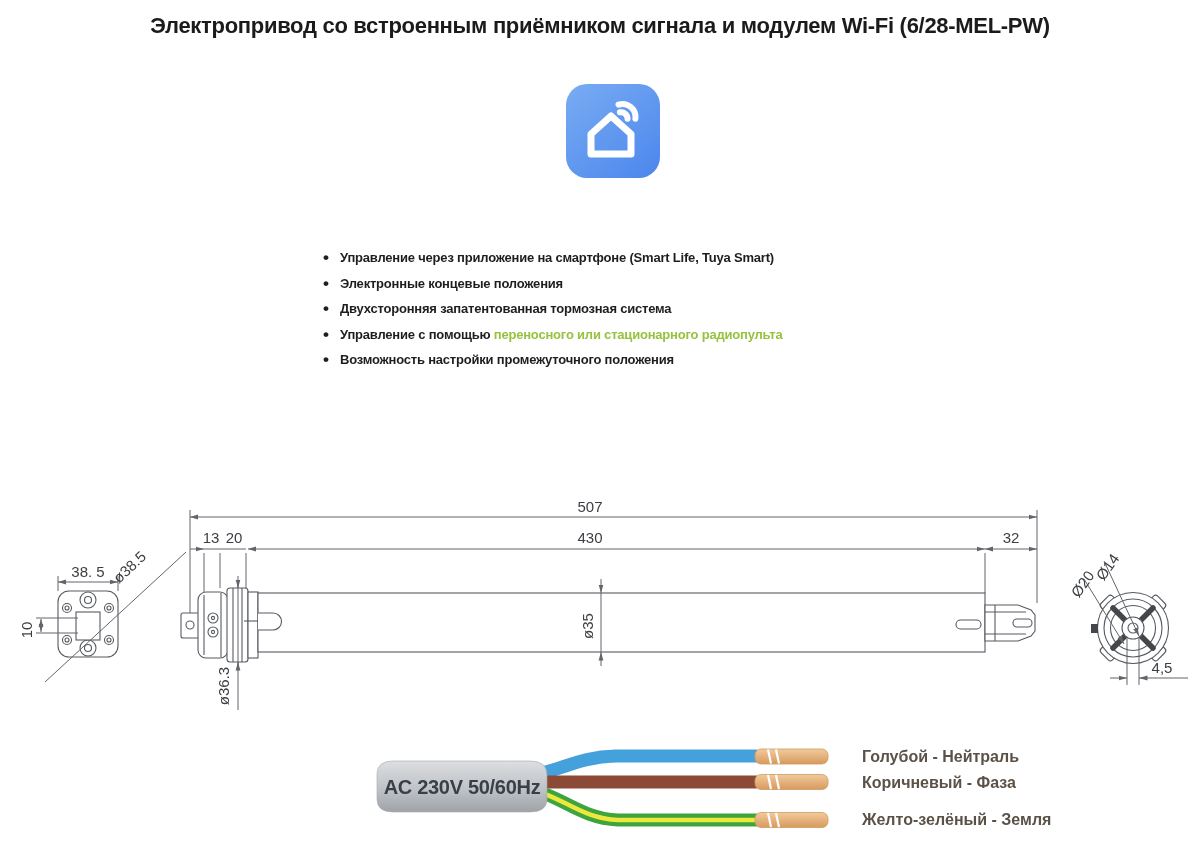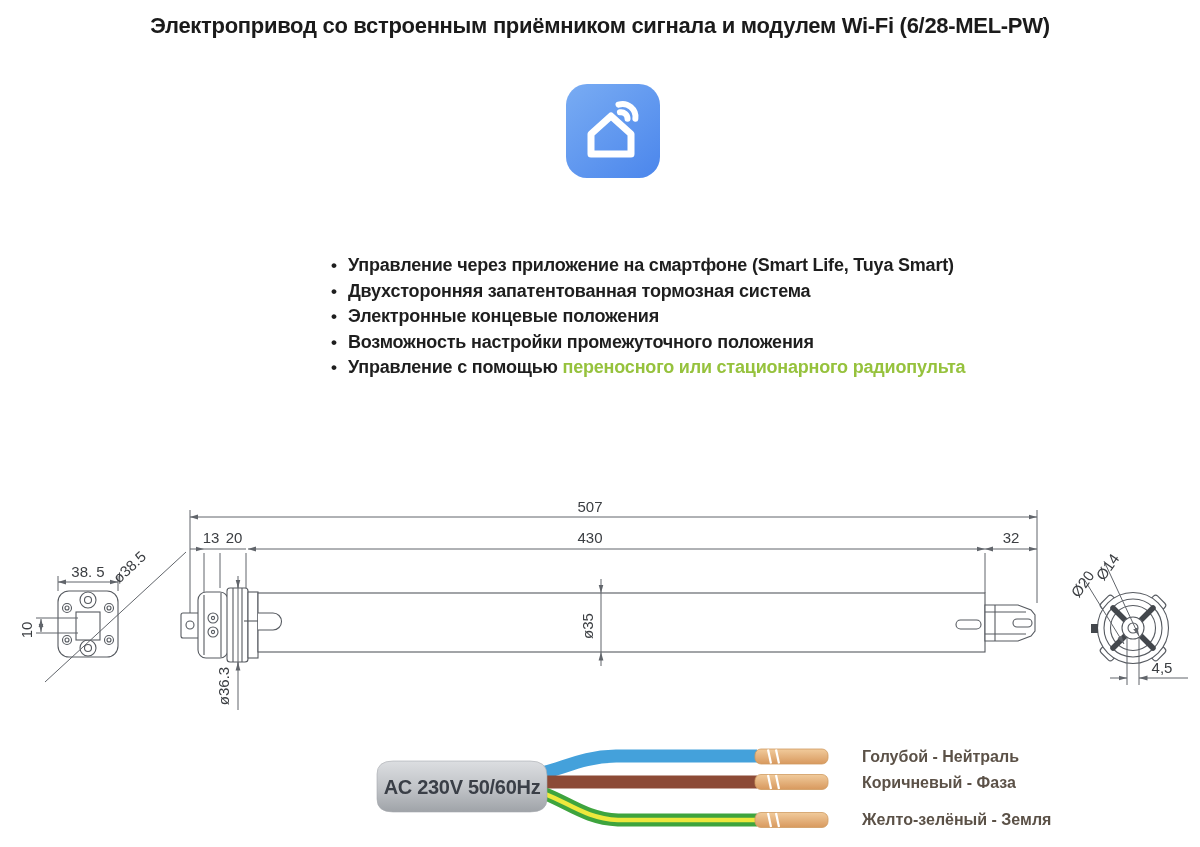--- a/index.html
+++ b/index.html
@@ -9,22 +9,22 @@
   }
   .title {
     position:absolute; top:13px; left:0; width:1200px; text-align:center;
     font-size:22px; font-weight:bold; color:#1b1b1b; letter-spacing:-0.3px;
   }
   .app-icon {
     position:absolute; left:566px; top:84px; width:94px; height:94px;
     border-radius:21px;
   }
   .features {
-    position:absolute; left:318px; top:241px; margin:12px; padding:0; list-style:none;
-    font-size:18px; font-weight:bold; color:#1e1e1e; letter-spacing:-0.2px;
+    position:absolute; left:318px; top:241px; margin:4px; padding:0; list-style:none;
+    font-size:13px; font-weight:bold; color:#1e1e1e; letter-spacing:-0.2px;
   }
   .features li { position:relative; line-height:25.6px; padding-left:18px; }
   .features li::before { content:"•"; position:absolute; left:1px; top:0; font-size:17px; }
   .hl { font-weight:bold; }
   svg text { font-family:"Liberation Sans", sans-serif; }
   .dim-text { font-size:15px; fill:#3b3e42; }
   .cable-label { font-size:16px; font-weight:bold; fill:#5b5147; }
   .voltage-label { font-size:20px; font-weight:bold; fill:#3a3f47; letter-spacing:-0.3px; }
   .drawing-svg { position:absolute; left:0; top:485px; }
   .wiring-svg { position:absolute; left:0; top:717px; }
@@ -41,24 +41,24 @@
       <path d="M25,50 L45,32 L65,50 L65,70 L25,70 Z" fill="none" stroke="#ffffff" stroke-width="7" stroke-linejoin="round" stroke-linecap="round"></path>
       <g transform="rotate(40 59 30)" stroke="#ffffff" stroke-width="6" fill="none" stroke-linecap="round">
         <path d="M48,27 A13,13 0 0 1 70,27"></path>
         <path d="M54,32 A6.5,6.5 0 0 1 64,32"></path>
       </g>
     </svg>
   </div>
 
   <ul class="features">
     <li><span>Управление через приложение на смартфоне (Smart Life, Tuya Smart)</span><span class="hl" style="color: rgb(150, 194, 61);"></span></li>
+    <li><span>Электронные концевые положения</span><span class="hl" style="color: rgb(150, 194, 61);"></span></li>
     <li><span>Двухсторонняя запатентованная тормозная система</span><span class="hl" style="color: rgb(150, 194, 61);"></span></li>
-    <li><span>Электронные концевые положения</span><span class="hl" style="color: rgb(150, 194, 61);"></span></li>
+    <li><span>Управление с помощью </span><span class="hl" style="color: rgb(150, 194, 61);">переносного или стационарного радиопульта</span></li>
     <li><span>Возможность настройки промежуточного положения</span><span class="hl" style="color: rgb(150, 194, 61);"></span></li>
-    <li><span>Управление с помощью </span><span class="hl" style="color: rgb(150, 194, 61);">переносного или стационарного радиопульта</span></li>
   </ul>
 
   <svg class="drawing-svg" width="1200" height="260" viewBox="0 0 1200 260">
     <defs>
       <marker id="ae" markerWidth="10" markerHeight="8" refX="8.5" refY="3" orient="auto" markerUnits="userSpaceOnUse">
         <path d="M0,0.6 L8.5,3 L0,5.4 Z" fill="#61656b"></path>
       </marker>
       <marker id="as" markerWidth="10" markerHeight="8" refX="0.5" refY="3" orient="auto" markerUnits="userSpaceOnUse">
         <path d="M8.5,0.6 L0.5,3 L8.5,5.4 Z" fill="#61656b"></path>
       </marker>

